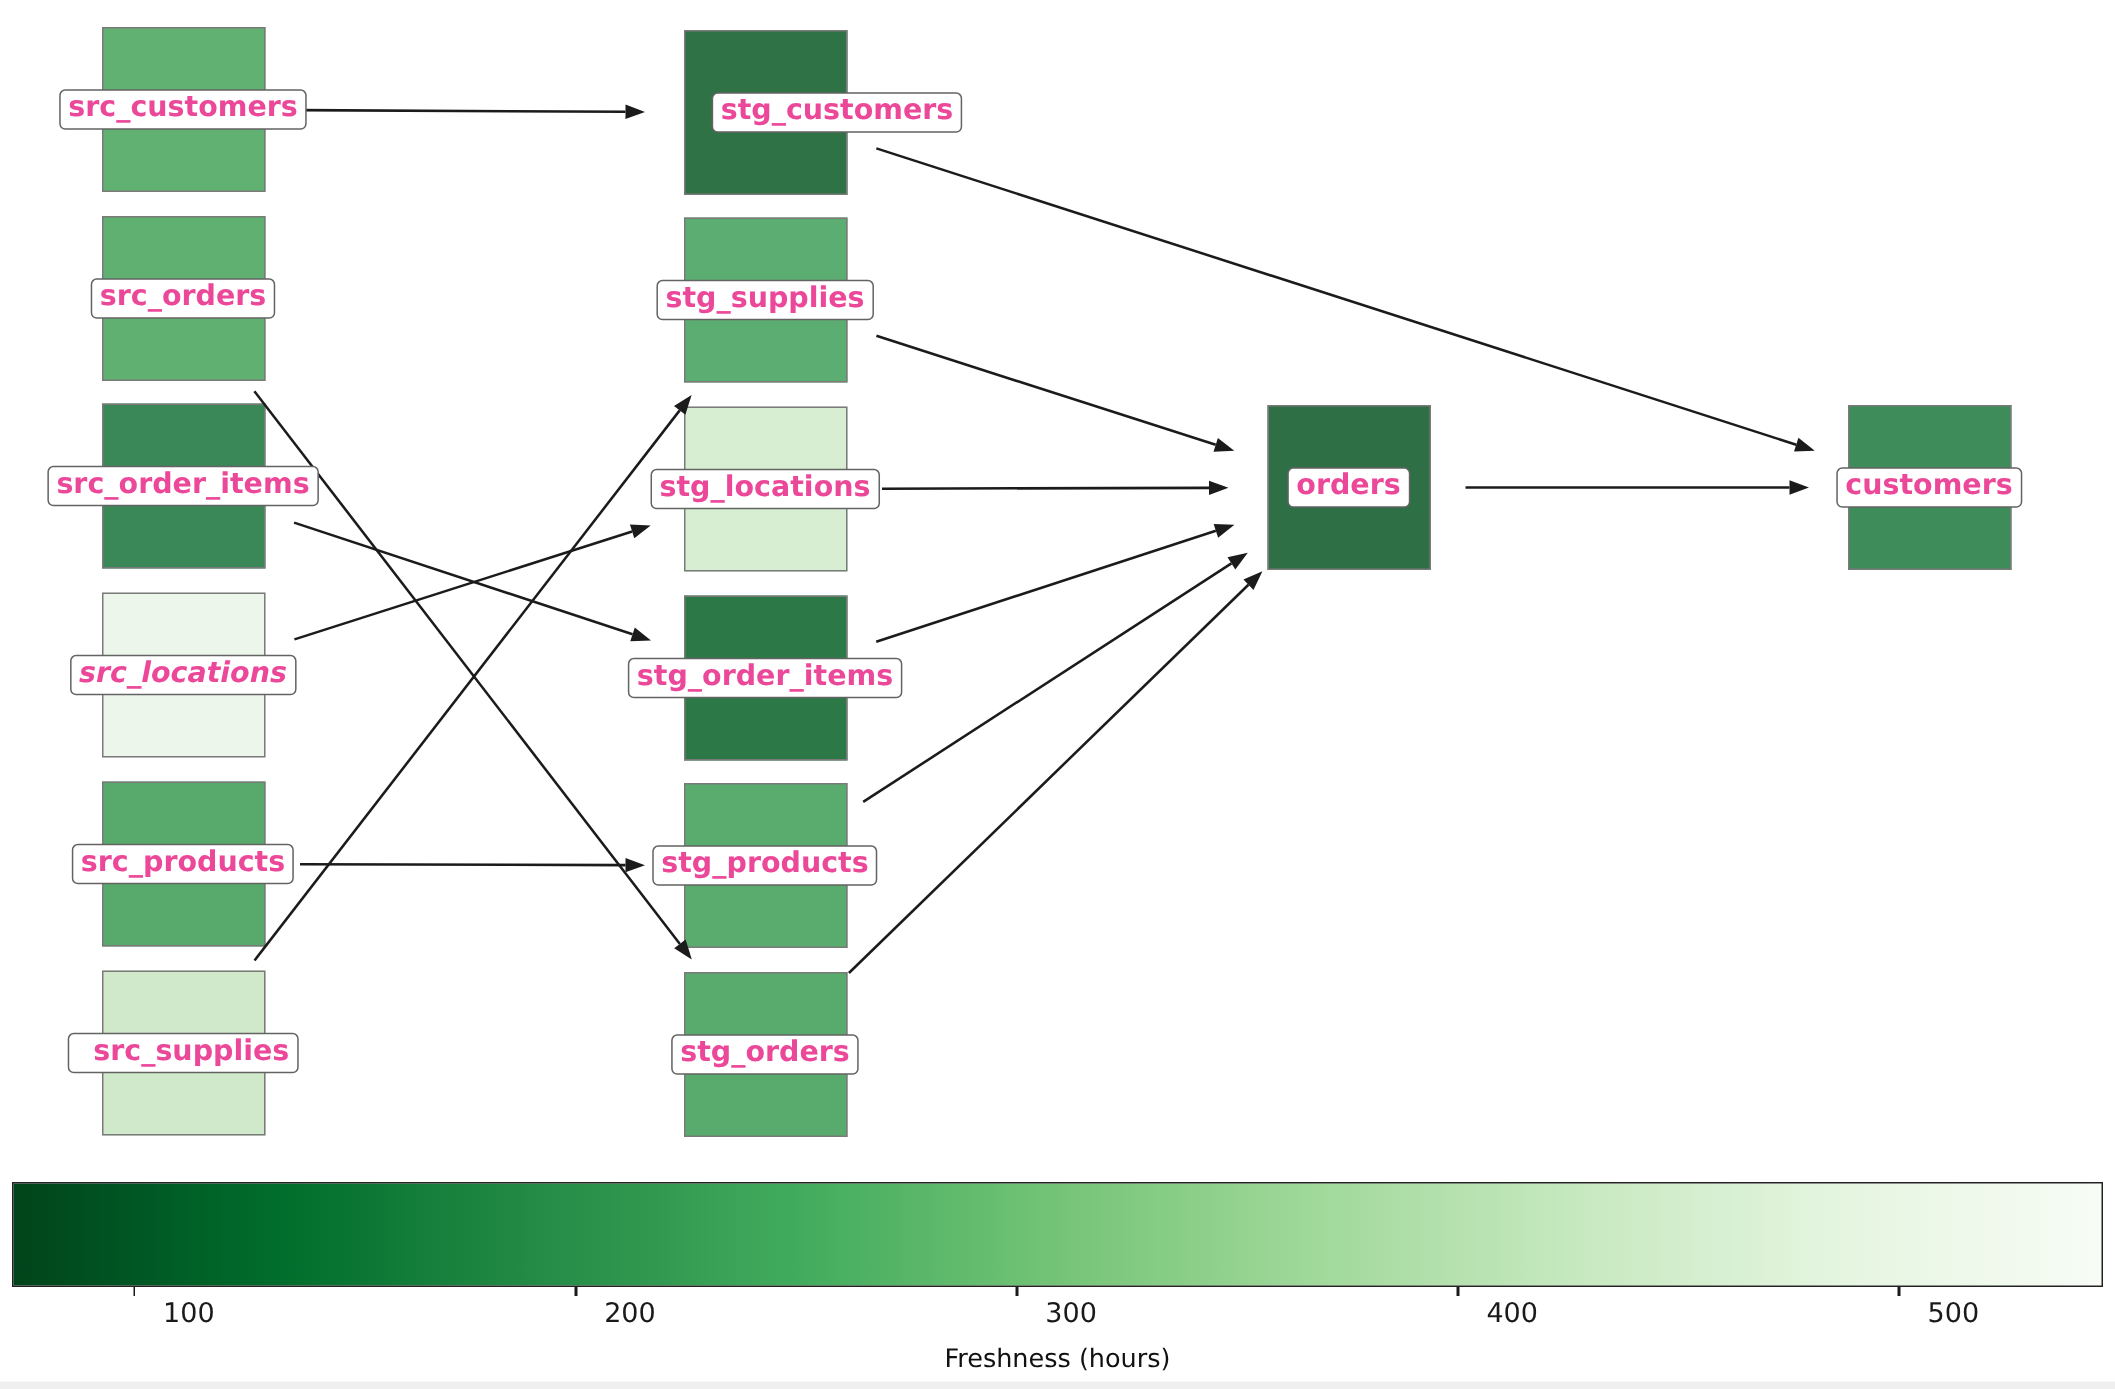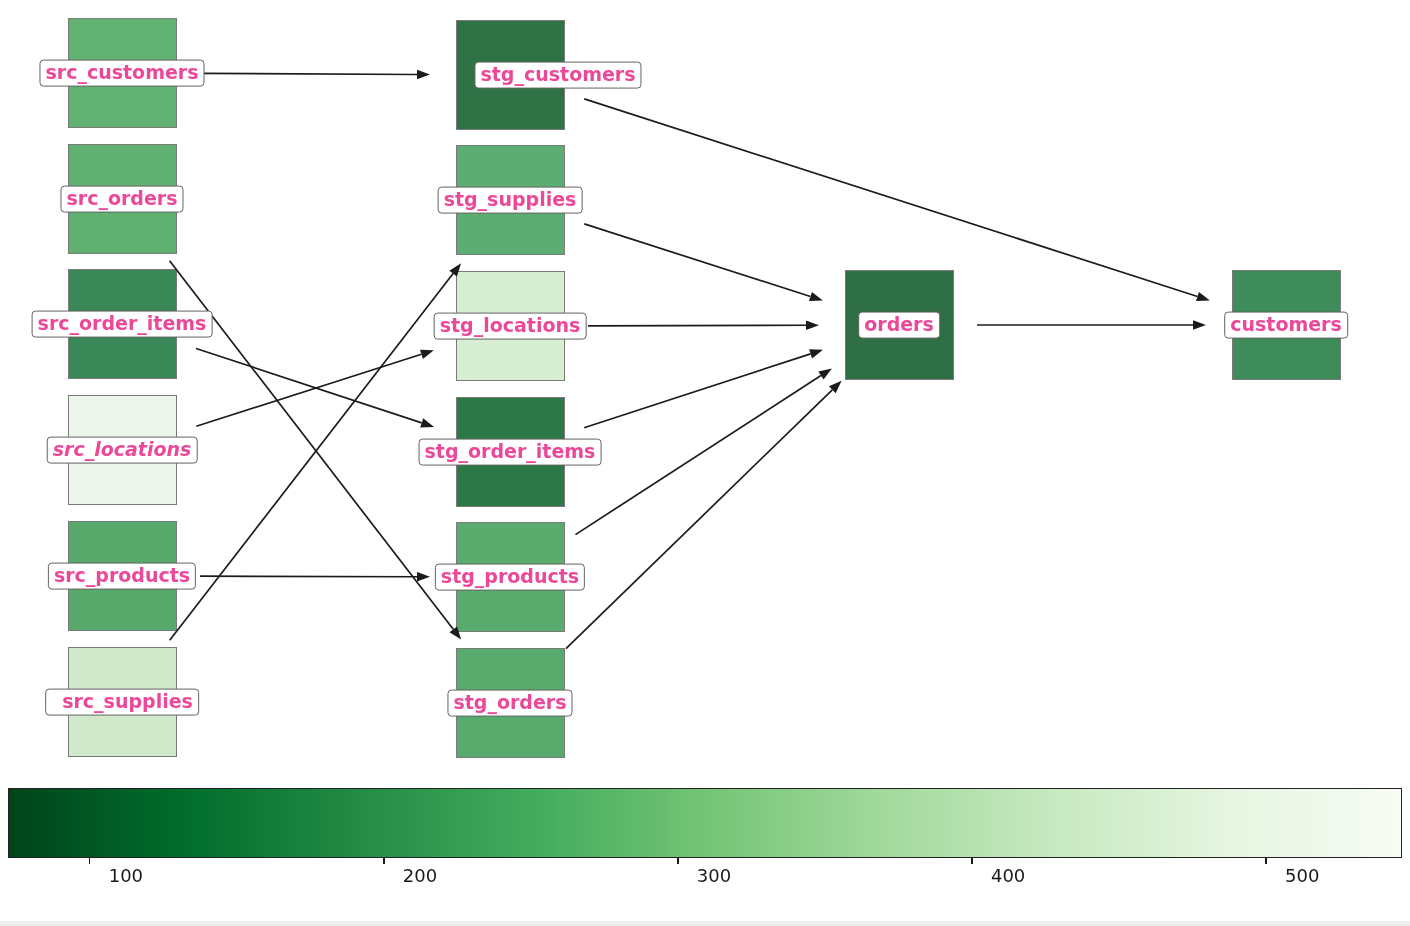--- a/index.html
+++ b/index.html
@@ -104,15 +104,16 @@
       <div class="cbar-ticklabel" style="left: 88.8755px;">100</div>
       <div class="cbar-tick" style="left: 382.968px;"></div>
       <div class="cbar-ticklabel" style="left: 382.968px;">200</div>
       <div class="cbar-tick" style="left: 677.061px;"></div>
       <div class="cbar-ticklabel" style="left: 677.061px;">300</div>
       <div class="cbar-tick" style="left: 971.154px;"></div>
       <div class="cbar-ticklabel" style="left: 971.154px;">400</div>
       <div class="cbar-tick" style="left: 1265.25px;"></div>
       <div class="cbar-ticklabel" style="left: 1265.25px;">500</div>
     </div>
+  <div class="colorbar-label">Freshness (hours)</div>
 
   <div class="bottom-strip"></div>
 </div>
 
 </body></html>

